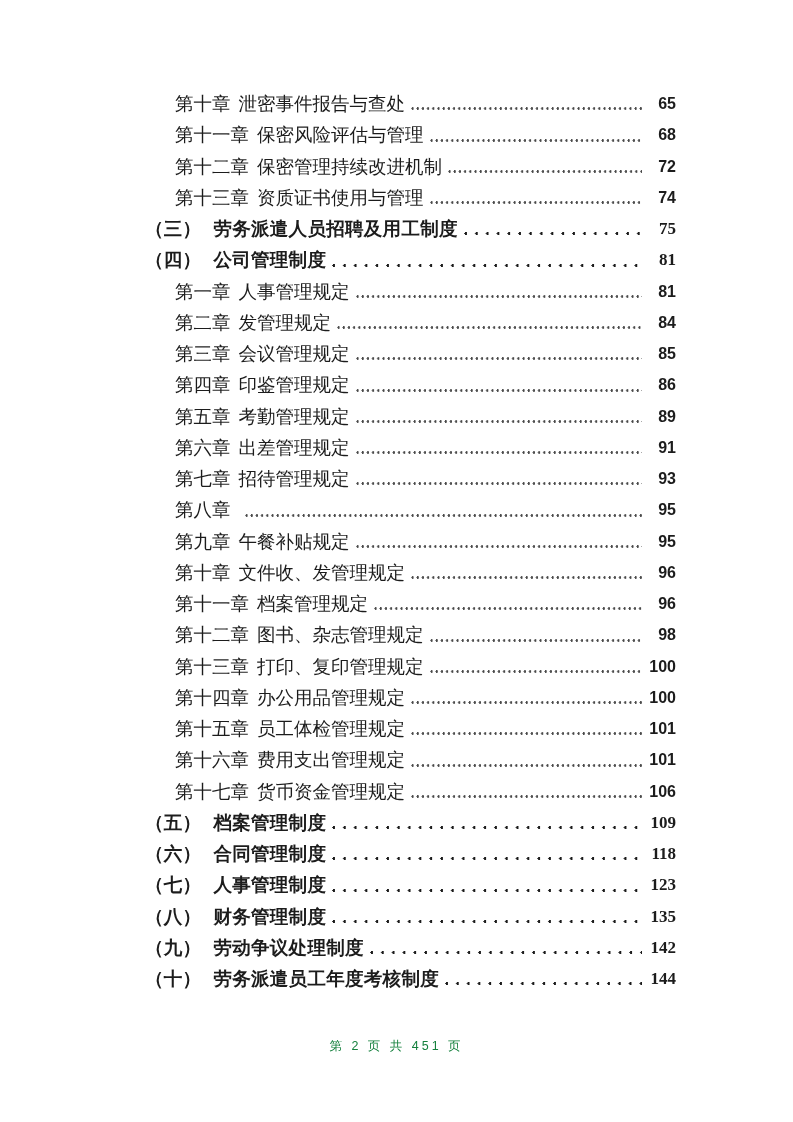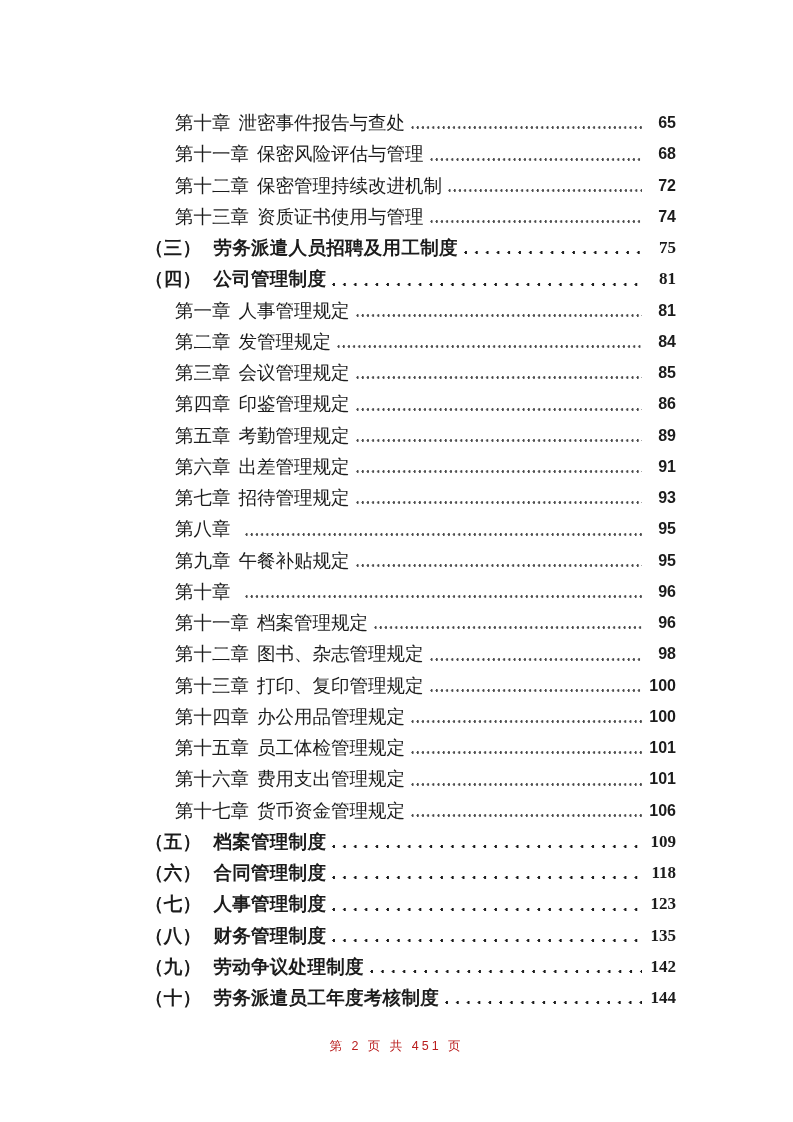--- a/index.html
+++ b/index.html
@@ -13,21 +13,21 @@
     height: 1122px;
     margin: 0 auto;
     background: #ffffff;
     font-family: "Liberation Sans", sans-serif;
     color: #1c1c1c;
     overflow: hidden;
   }
   .toc {
     position: absolute;
     left: 145px;
-    top: 107px;
+    top: 88px;
     width: 531px;
   }
   .row {
     display: flex;
     align-items: flex-end;
     height: 31.25px;
     font-size: 18.5px;
     line-height: 31.25px;
     white-space: nowrap;
   }
@@ -75,21 +75,21 @@
   }
   .footer {
     position: absolute;
     left: 0;
     right: 0;
     top: 1038px;
     height: 20px;
     text-align: center;
     font-size: 12.5px;
     letter-spacing: 3px;
-    color: #b91c1c;
+    color: #15803d;
   }
 </style>
 </head>
 <body>
 
 <div class="page">
 
   <div class="toc">
       <div class="row chapter">
       <span class="num">第十章</span>
@@ -175,20 +175,21 @@
       <span class="pagenum">95</span>
     </div>
       <div class="row chapter">
       <span class="num">第九章</span>
       <span class="title">午餐补贴规定</span>
       <span class="leader"></span>
       <span class="pagenum">95</span>
     </div>
       <div class="row chapter">
       <span class="num">第十章</span>
+      <span class="title">文件收、发管理规定</span>
       <span class="leader"></span>
       <span class="pagenum">96</span>
     </div>
       <div class="row chapter">
       <span class="num">第十一章</span>
       <span class="title">档案管理规定</span>
       <span class="leader"></span>
       <span class="pagenum">96</span>
     </div>
       <div class="row chapter">

